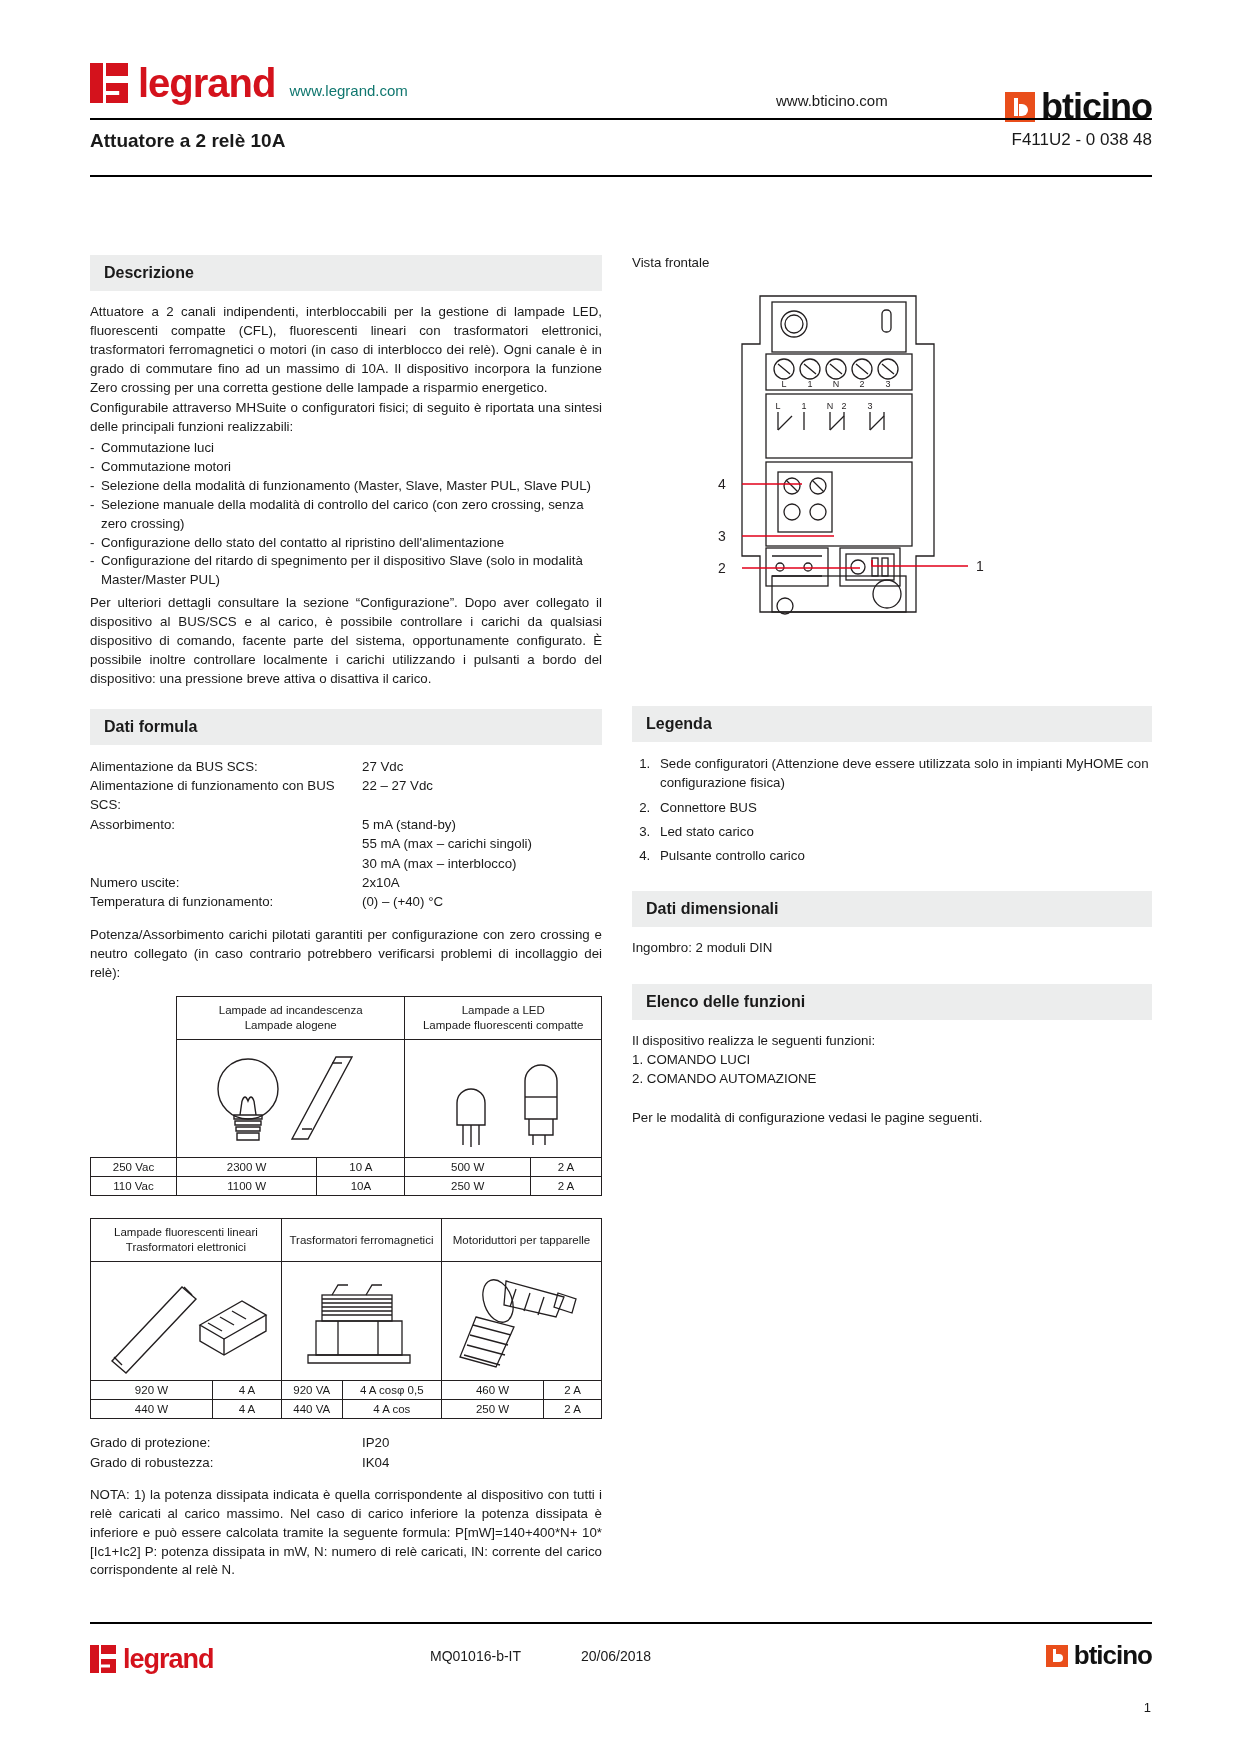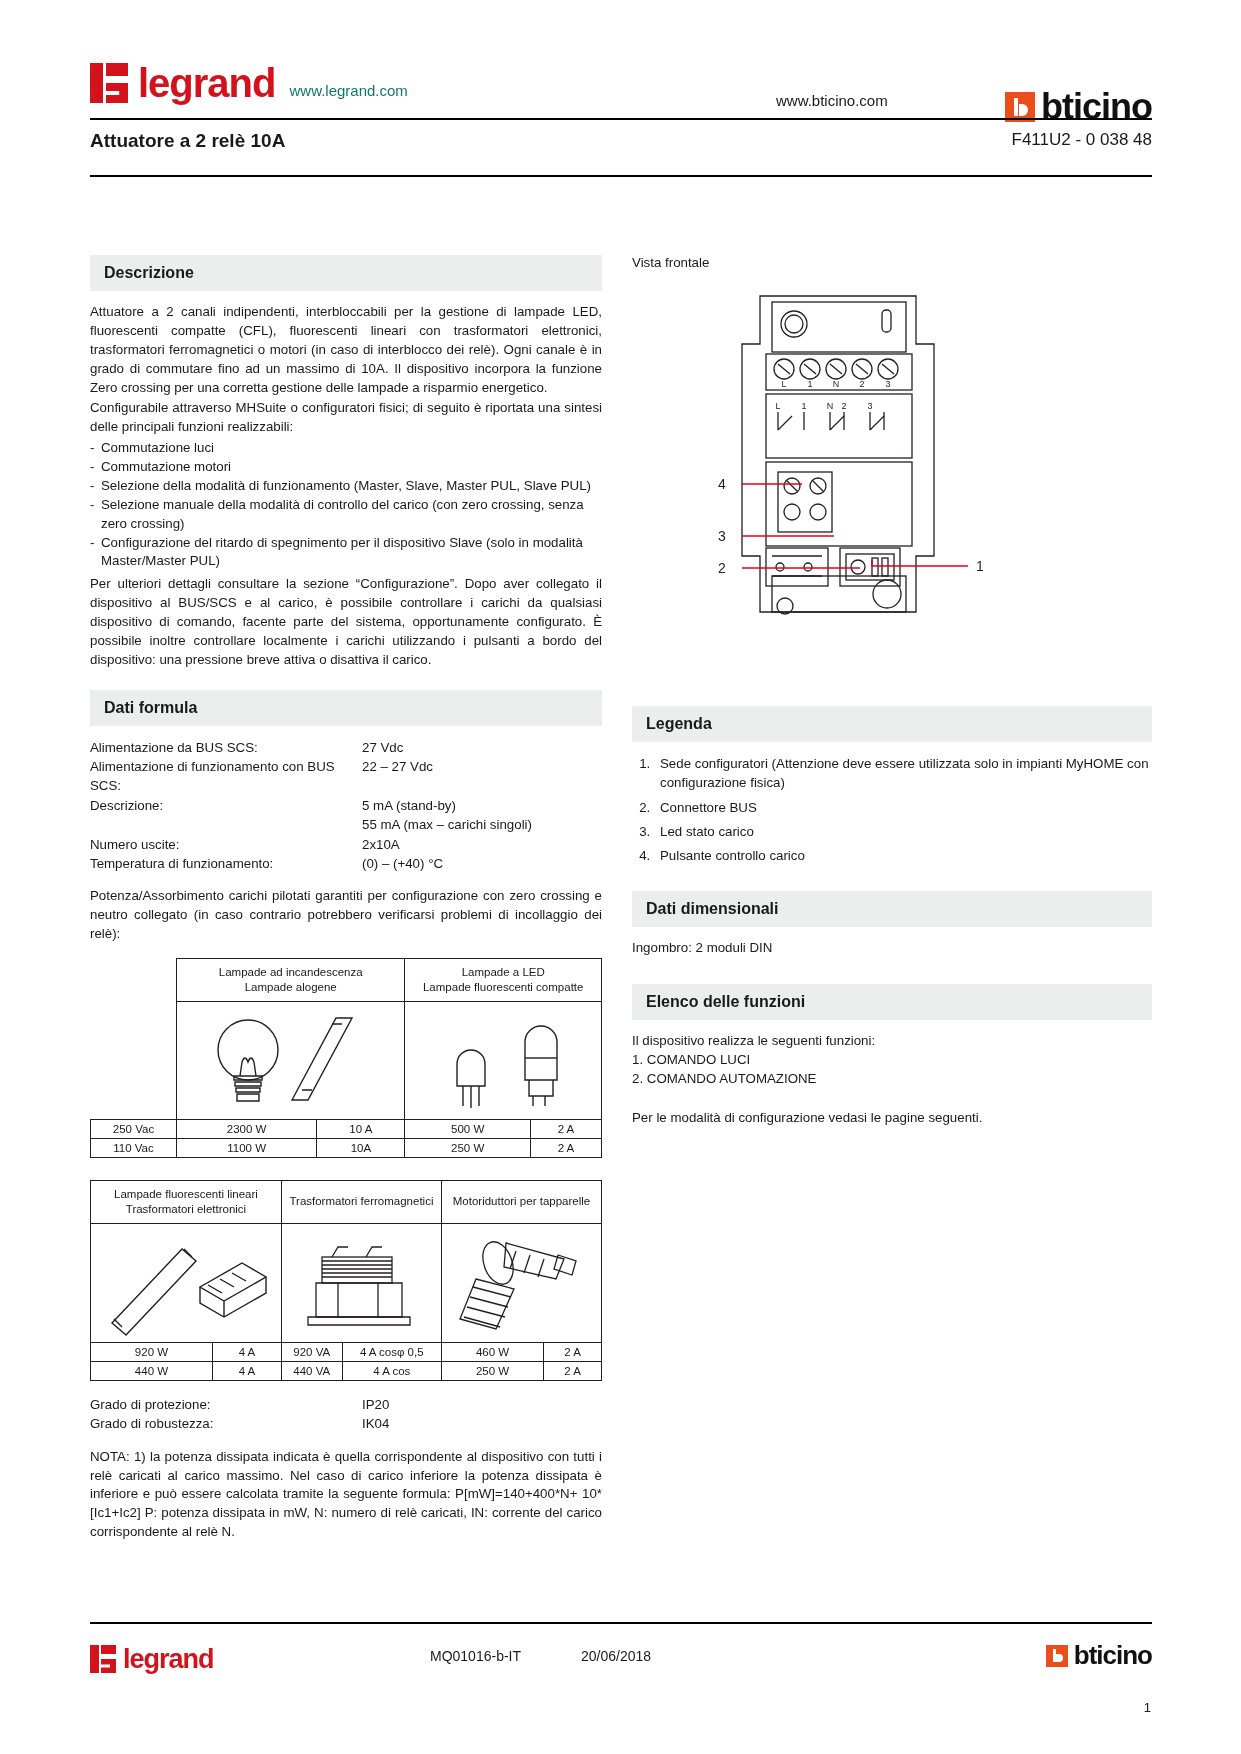--- a/index.html
+++ b/index.html
@@ -162,42 +162,47 @@
   <div class="col-left">
 
     <div class="section-head">Descrizione</div>
     <p class="body-text">Attuatore a 2 canali indipendenti, interbloccabili per la gestione di lampade LED, fluorescenti compatte (CFL), fluorescenti lineari con trasformatori elettronici, trasformatori ferromagnetici o motori (in caso di interblocco dei relè). Ogni canale è in grado di commutare fino ad un massimo di 10A. Il dispositivo incorpora la funzione Zero crossing per una corretta gestione delle lampade a risparmio energetico.</p>
     <p class="body-text">Configurabile attraverso MHSuite o configuratori fisici; di seguito è riportata una sintesi delle principali funzioni realizzabili:</p>
     <ul class="dashlist">
       <li>Commutazione luci</li>
       <li>Commutazione motori</li>
       <li>Selezione della modalità di funzionamento (Master, Slave, Master PUL, Slave PUL)</li>
       <li>Selezione manuale della modalità di controllo del carico (con zero crossing, senza zero crossing)</li>
+      <li>Configurazione dello stato del contatto al ripristino dell'alimentazione</li>
       <li>Configurazione del ritardo di spegnimento per il dispositivo Slave (solo in modalità Master/Master PUL)</li>
     </ul>
     <p class="body-text" style="margin-top:4px;">Per ulteriori dettagli consultare la sezione “Configurazione”. Dopo aver collegato il dispositivo al BUS/SCS e al carico, è possibile controllare i carichi da qualsiasi dispositivo di comando, facente parte del sistema, opportunamente configurato. È possibile inoltre controllare localmente i carichi utilizzando i pulsanti a bordo del dispositivo: una pressione breve attiva o disattiva il carico.</p>
 
     <div class="section-head" style="margin-top:20px;">Dati formula</div>
 
     <div class="tech-block">
       <div class="tech-row">
         <div class="k">Alimentazione da BUS SCS:</div>
         <div class="v">27 Vdc</div>
       </div>
       <div class="tech-row">
         <div class="k">Alimentazione di funzionamento con BUS SCS:</div>
         <div class="v">22 – 27 Vdc</div>
       </div>
       <div class="tech-row">
-        <div class="k">Descrizione:</div>
+        <div class="k">Assorbimento:</div>
         <div class="v">5 mA (stand-by)</div>
       </div>
       <div class="tech-row">
         <div class="k"></div>
         <div class="v">55 mA (max – carichi singoli)</div>
+      </div>
+      <div class="tech-row">
+        <div class="k"></div>
+        <div class="v">30 mA (max – interblocco)</div>
       </div>
       <div class="tech-row">
         <div class="k">Numero uscite:</div>
         <div class="v">2x10A</div>
       </div>
       <div class="tech-row">
         <div class="k">Temperatura di funzionamento:</div>
         <div class="v">(0) – (+40) °C</div>
       </div>
     </div>

